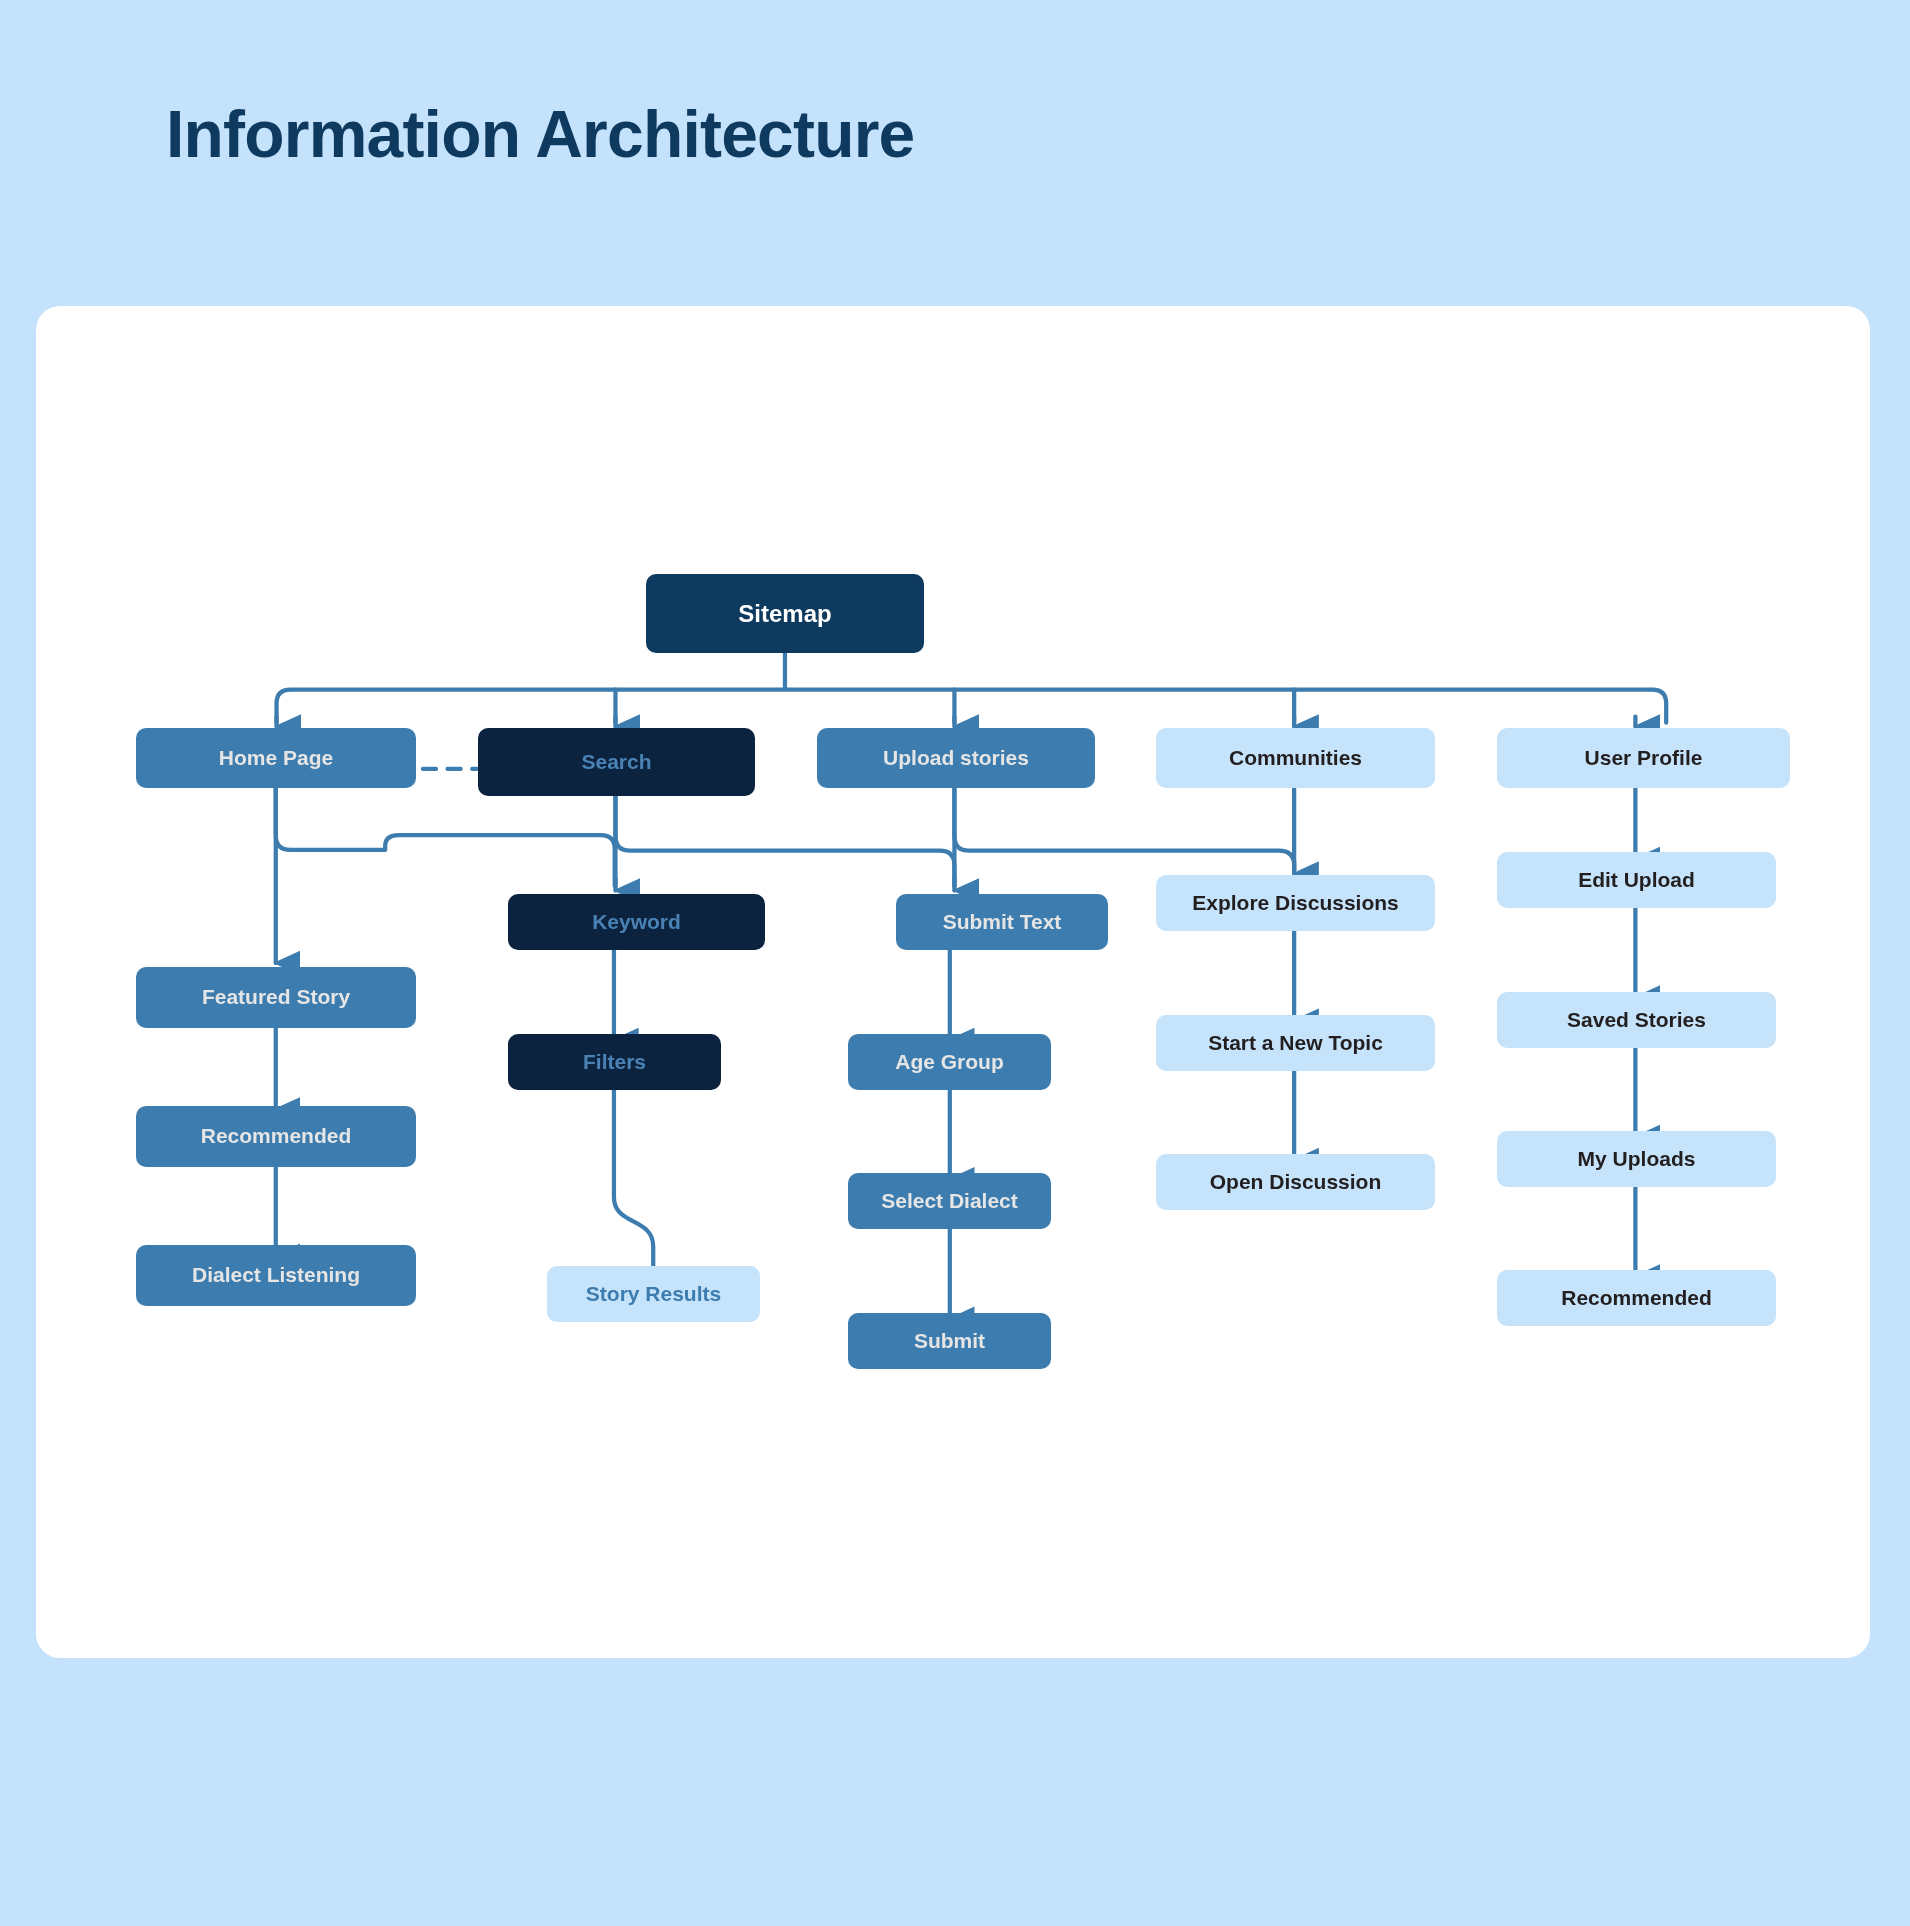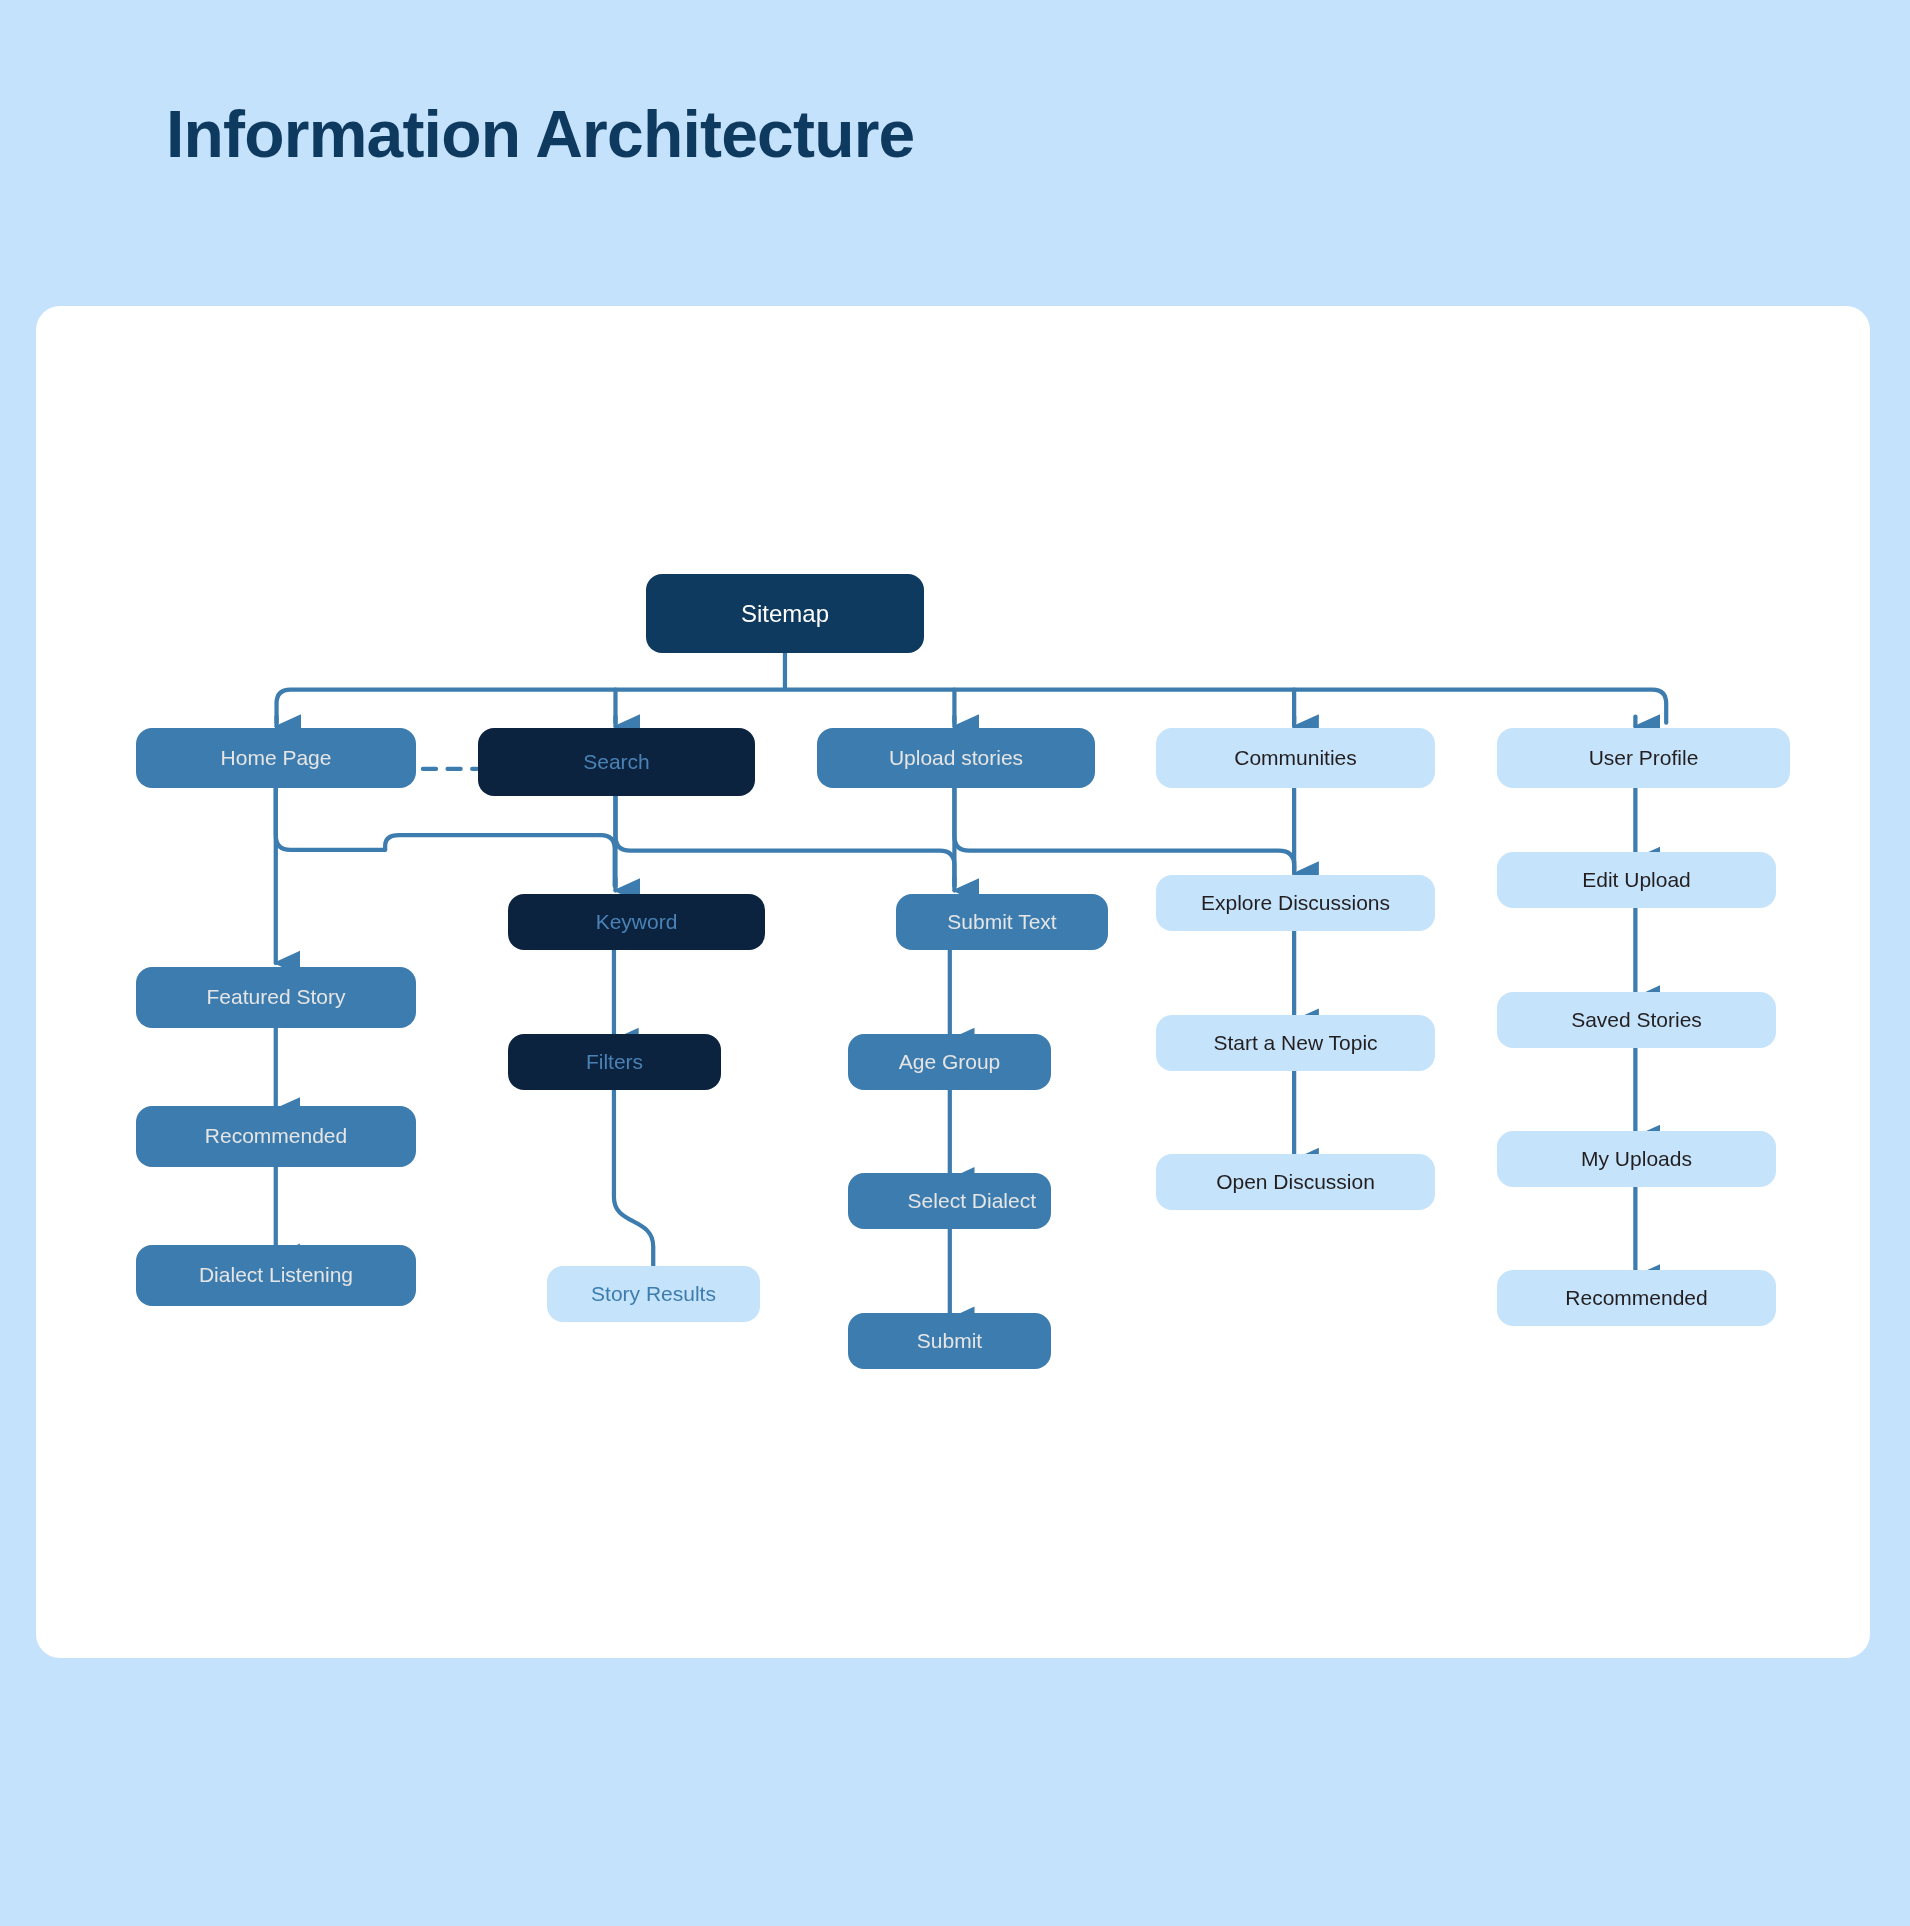--- a/index.html
+++ b/index.html
@@ -21,26 +21,26 @@
     width:1834px;height:1352px;
     background:#ffffff;border-radius:24px;
   }
   #flow{
     position:absolute;left:0;top:0;
     width:1910px;height:1968px;
     pointer-events:none;
   }
   .node{
     position:absolute;
-    border-radius:16px;
+    border-radius:10px;
     display:flex;align-items:center;justify-content:center;
     text-align:center;
-    font-weight:normal;
+    font-weight:bold;
     box-sizing:border-box;
-    padding:0 15px;
+    padding:0 2px;
     line-height:1.15;
   }
   .node.root{background:#0f3a5f;color:#ffffff;font-size:24px;}
   .node.mid{background:#3d7cae;color:#e5e5e5;font-size:21px;}
   .node.dark{background:#0c2340;color:#4a82b5;font-size:21px;}
   .node.light{background:#c5e3fb;color:#231f20;font-size:21px;}
   .node.light-blue-text{background:#c5e3fb;color:#3d7cae;font-size:21px;}
 </style>
 </head>
 <body>
@@ -161,21 +161,21 @@
 </div>
 
 <div class="node mid" style="left:896px;top:894px;width:212px;height:56px;">
   <span>Submit Text</span>
 </div>
 
 <div class="node mid" style="left:848px;top:1034px;width:203px;height:56px;">
   <span>Age Group</span>
 </div>
 
-<div class="node mid" style="left:848px;top:1173px;width:203px;height:56px;justify-content:flex-end;">
+<div class="node mid" style="left:848px;top:1173px;width:203px;height:56px;">
   <span>Select Dialect</span>
 </div>
 
 <div class="node mid" style="left:848px;top:1313px;width:203px;height:56px;">
   <span>Submit</span>
 </div>
 
 <div class="node light" style="left:1156px;top:875px;width:279px;height:56px;">
   <span>Explore Discussions</span>
 </div>

